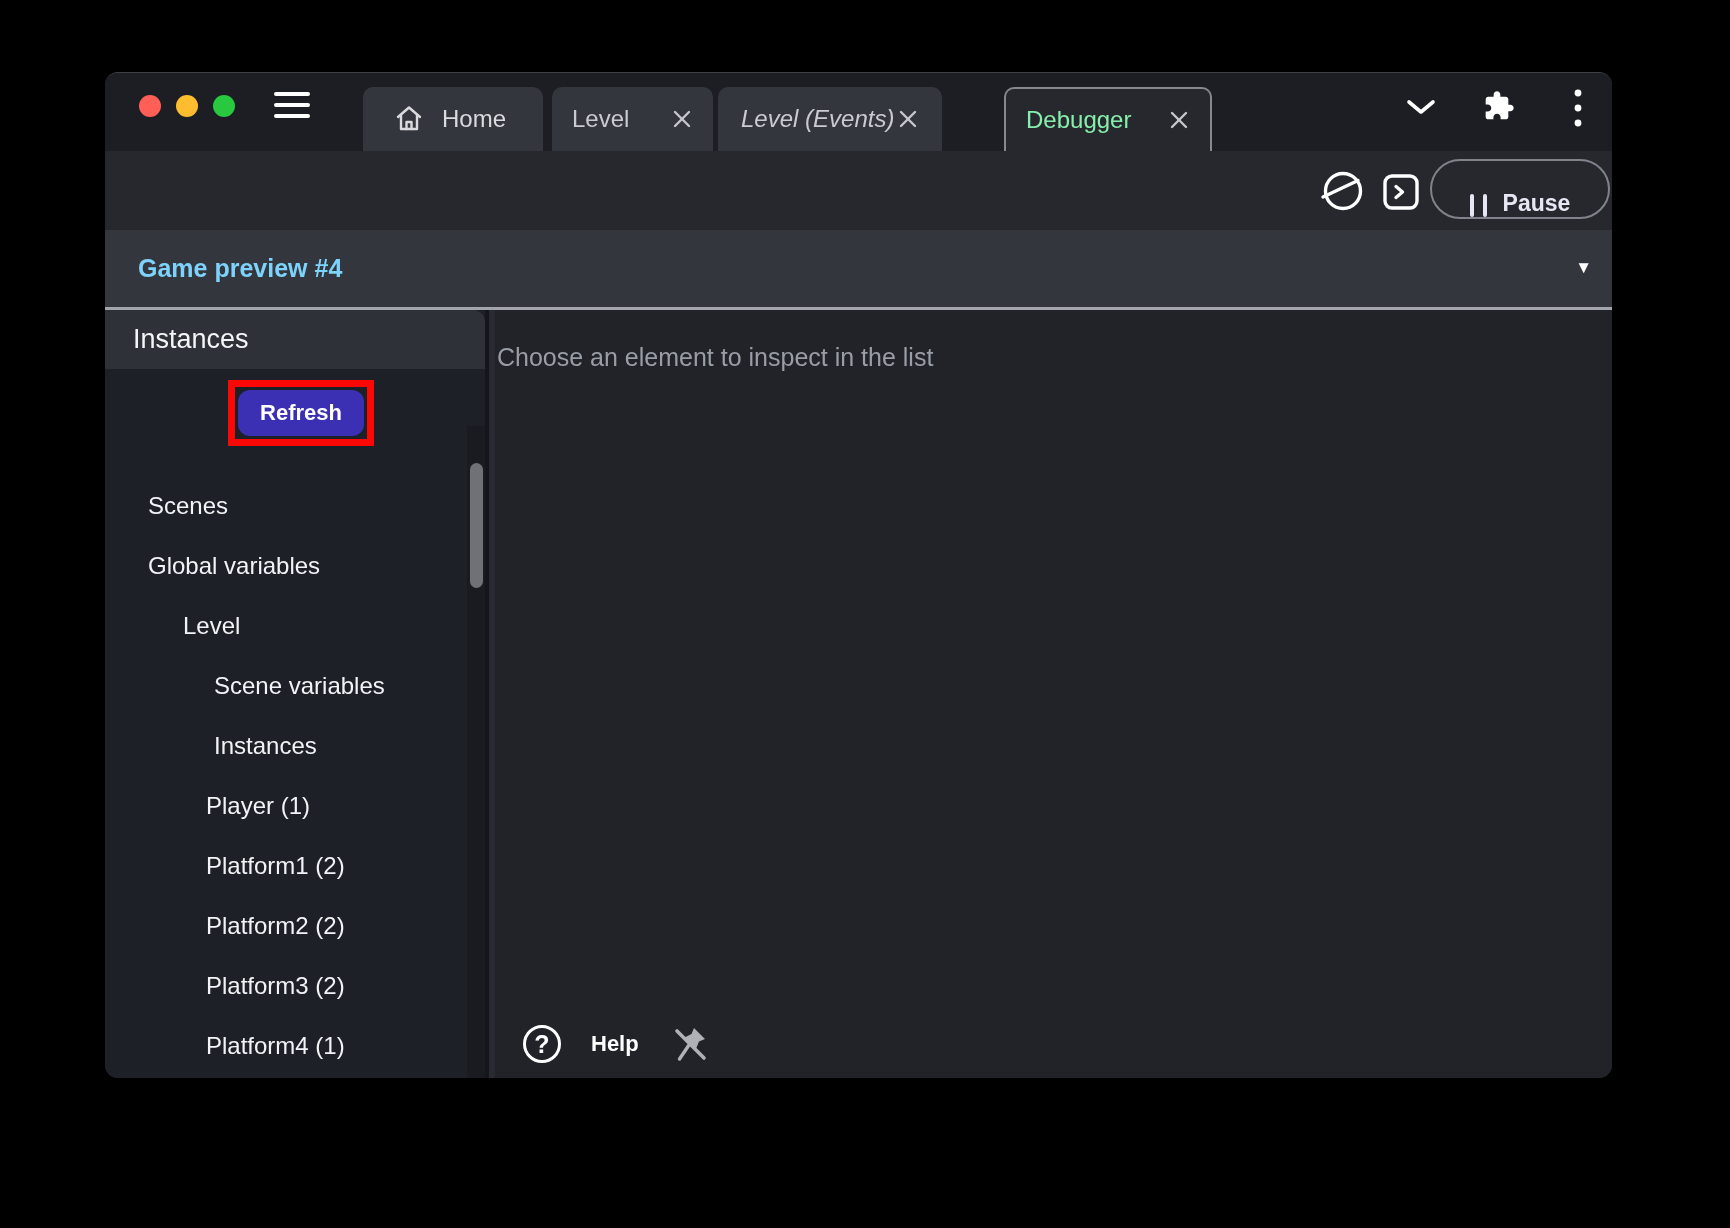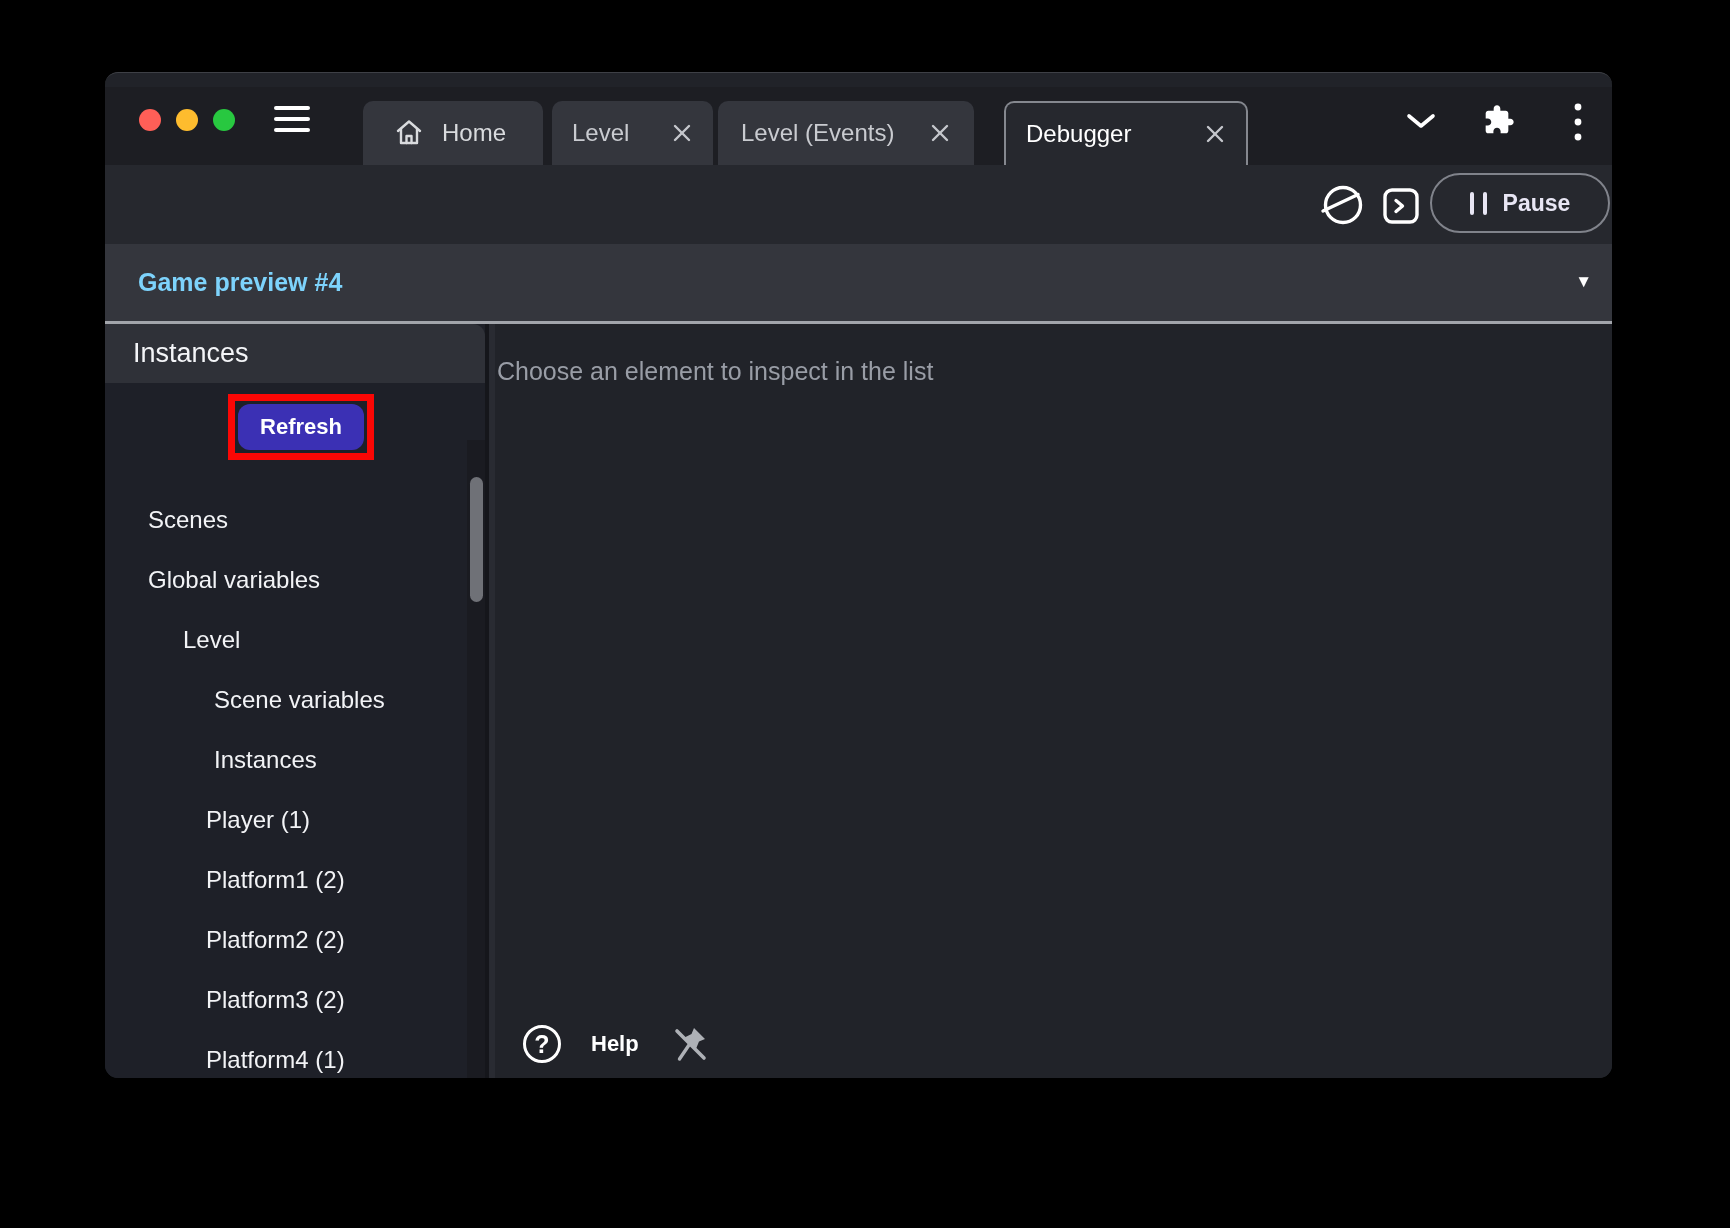--- a/index.html
+++ b/index.html
@@ -10,57 +10,57 @@
   }
   .window {
     position:absolute; left:105px; top:72px; width:1507px; height:1006px;
     background:#212329; border-radius:13px; overflow:hidden;
     box-shadow:0 30px 80px rgba(0,0,0,0.9);
     display:flex; flex-direction:column;
     border-top:1px solid #3e4046;
   }
 
   
-  .titlebar { height:78px; background:#1d1e23; position:relative; flex:none;margin-top:14px; }
+  .titlebar { height:78px; background:#1d1e23; position:relative; flex:none; }
   .traffic { position:absolute; width:22px; height:22px; border-radius:50%; top:22px; }
   .t-red    { left:34px;  background:#ff5f57; }
   .t-yellow { left:71px;  background:#febc2e; }
   .t-green  { left:108px; background:#28c840; }
   .hamburger { position:absolute; left:169px; top:19px; width:36px; display:flex; flex-direction:column; gap:7px; cursor:pointer; }
   .hamburger span { display:block; height:4px; background:#fff; border-radius:2px; }
 
   .tab {
     position:absolute; top:14px; height:64px; background:#34363d;
     border-radius:10px 10px 0 0; display:flex; align-items:center;
     font-size:24px; color:#c9cbd0; cursor:pointer;
   }
   .tab-home   { left:258px; width:180px; padding-left:30px; gap:17px; color:#d9dbde; }
   .tab-level  { left:447px; width:161px; padding:0 20px; justify-content:space-between; }
-  .tab-levelevents { left:613px; width:256px; padding:0 23px; justify-content:space-between; }
+  .tab-levelevents { left:613px; width:224px; padding:0 23px; justify-content:space-between;font-style:italic; }
   .tab-debugger {
-    left:899px; width:244px; padding:0 20px; justify-content:space-between;
+    left:899px; width:208px; padding:0 20px; justify-content:space-between;
     background:#26282e; border:2px solid #85888f; border-bottom:none;
-    color:#ffffff; font-weight:500;
+    color:#86efac; font-weight:500;
   }
   .close-x { width:22px; height:22px; flex:none; }
   .close-x line { stroke:#c5c7cc; stroke-width:2.4; stroke-linecap:round; }
 
   .tb-icon { position:absolute; cursor:pointer; }
   .icon-chevron { left:1301px; top:26px; }
   .icon-puzzle  { left:1378px; top:17px; }
   .icon-dots    { left:1468px; top:14px; }
 
   
   .toolbar { height:79px; background:#26282e; position:relative; flex:none; }
   .icon-profiler { left:1215px; top:17px; }
   .icon-console  { left:1276px; top:21px; }
   .pause-btn {
     position:absolute; left:1325px; top:8px; width:180px; height:60px;
     border:2px solid #80838b; border-radius:30px;
-    display:flex; align-items:center; justify-content:center; gap:16px;
+    display:flex; align-items:flex-end; justify-content:center; gap:16px;
     cursor:pointer; color:#e8e6f4;
   }
   .pause-bars { display:flex; gap:9px; }
   .pause-bars i { display:block; width:4px; height:23px; background:#e8e6f4; border-radius:2px; }
   .pause-label { font-size:23px; font-weight:700; }
 
   
   .preview-bar {
     height:77px; background:#34363d; position:relative; flex:none;
     display:flex; align-items:center;

